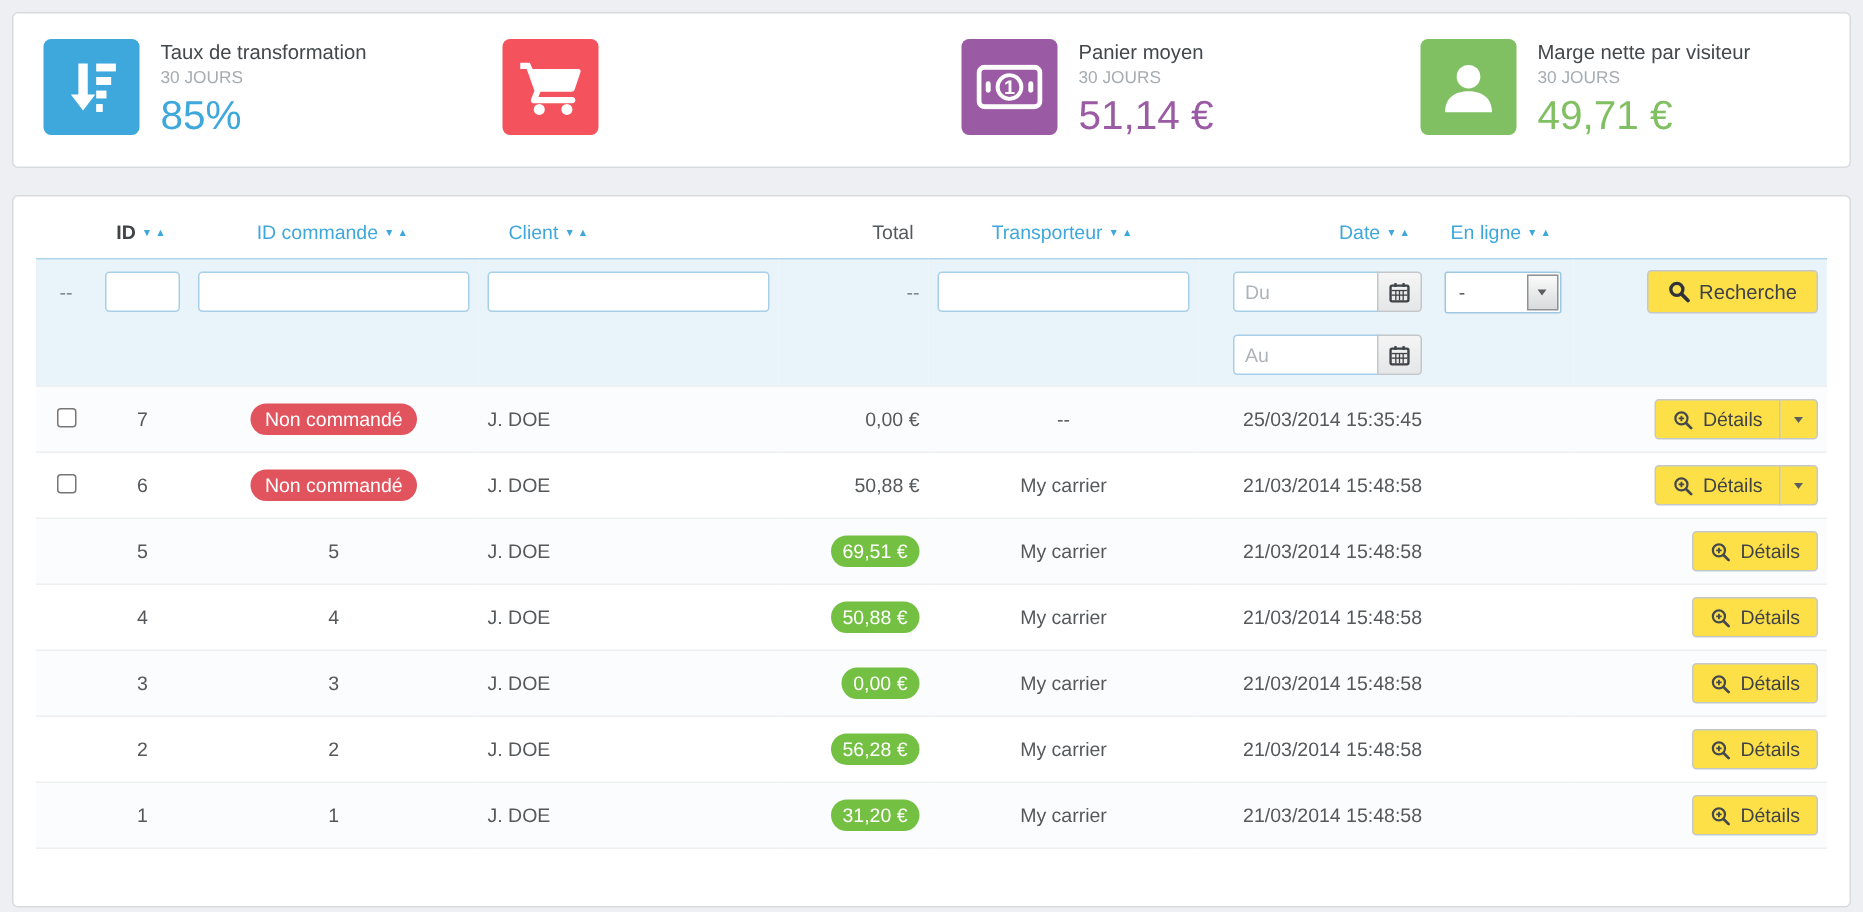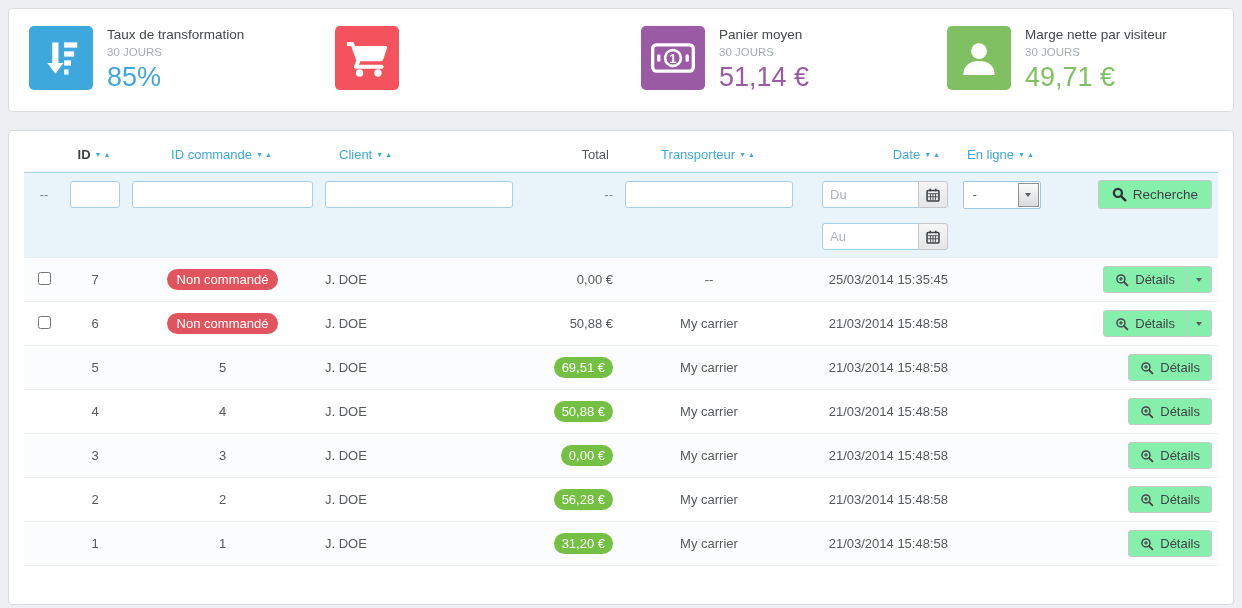--- a/index.html
+++ b/index.html
@@ -75,21 +75,21 @@
     background:#fff; align-items:center; cursor:pointer;
   }
   .select-val { flex:1; text-align:left; padding-left:9px; color:#55595c; }
   .select-dd {
     width:21px; height:24px; margin-right:1px; border:1px solid #8f9396;
     background:linear-gradient(#fbfbfb,#d9dadb); display:flex; align-items:center; justify-content:center;
   }
 
   .btn {
     display:inline-flex; align-items:center; gap:6px;
-    background:#86efac; border:1px solid #c5c8cb; border-radius:3px;
+    background:#fde047; border:1px solid #c5c8cb; border-radius:3px;
     font:13px "Liberation Sans", sans-serif; color:#3f4347; cursor:pointer; padding:5px 11px;
   }
   .search-btn { padding:6px 13px; font-size:13.5px; }
   .caret {
     display:inline-block; width:0; height:0;
     border-left:3.5px solid transparent; border-right:3.5px solid transparent;
     border-top:4.5px solid #5a5e61;
   }
 
   

